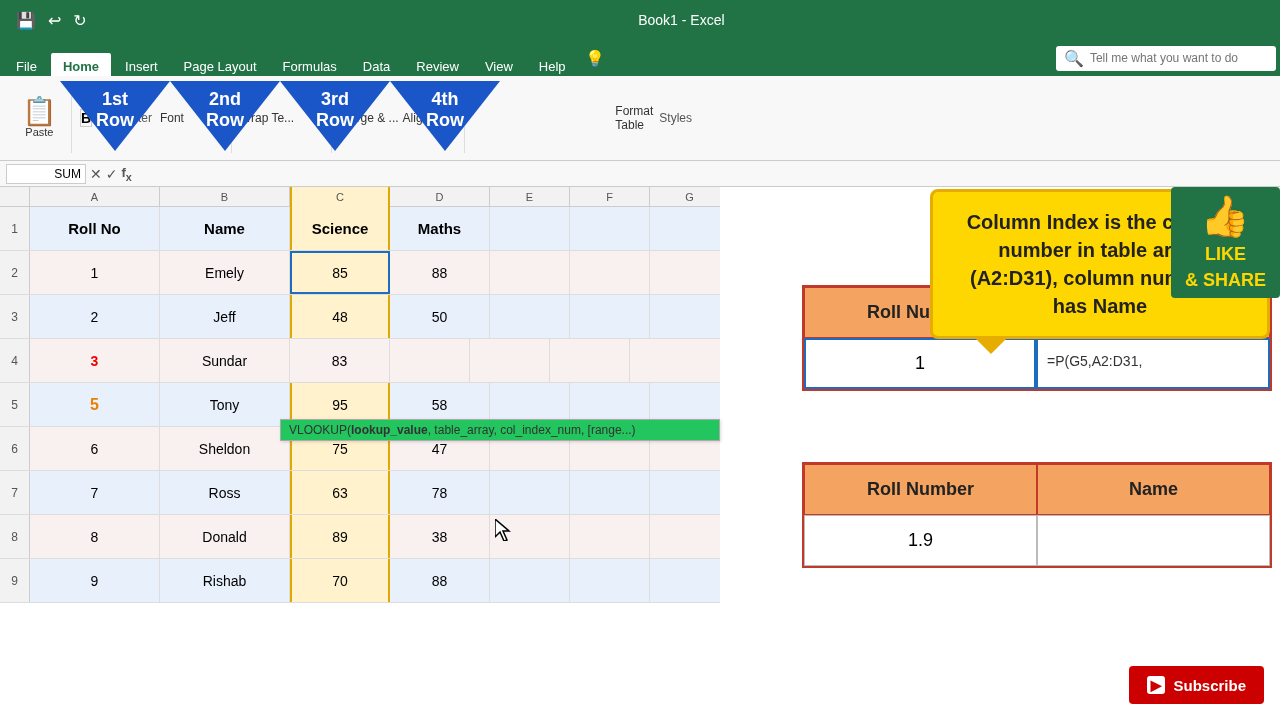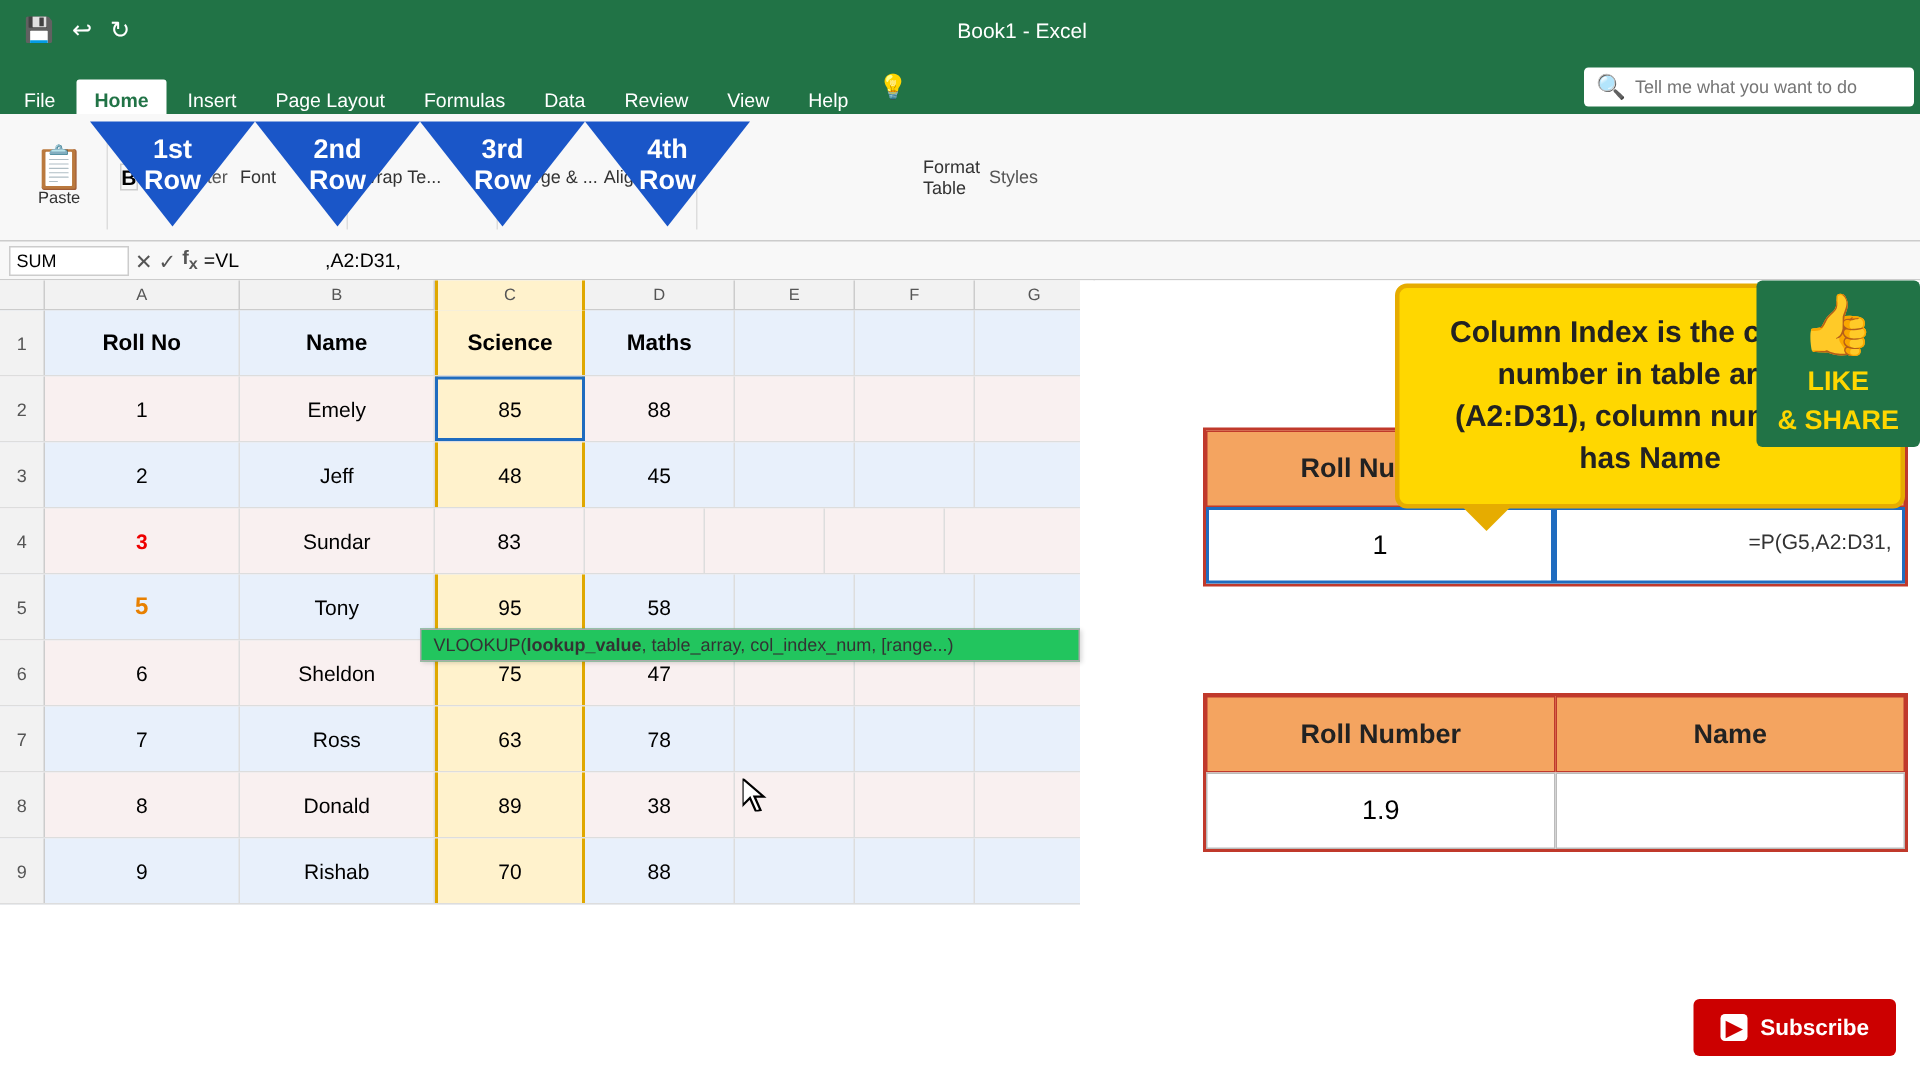--- a/index.html
+++ b/index.html
@@ -115,21 +115,21 @@
       align-items: center;
       padding: 0 6px;
       gap: 4px;
       font-size: 13px;
     }
     .name-box {
       width: 80px;
       border: 1px solid #ccc;
       padding: 2px 4px;
       font-size: 12px;
-      text-align: left;
+      text-align: right;
     }
     .formula-icon { font-size: 14px; color: #555; cursor: pointer; }
     .formula-input {
       flex: 1;
       border: none;
       outline: none;
       font-size: 13px;
       background: transparent;
     }
     .tooltip-bar {
@@ -311,21 +311,21 @@
       padding: 14px 8px;
       flex: 1;
     }
     .vp-data-cell.active-outline {
       outline: 2px solid #1f6cbf;
       outline-offset: -2px;
     }
     .vp-data-cell.formula-cell {
       font-size: 14px;
       color: #333;
-      text-align: right;
+      text-align: left;
       padding-left: 10px;
     }
 
     
     .subscribe-btn {
       position: absolute;
       bottom: 16px;
       right: 16px;
       background: #cc0000;
       color: white;
@@ -435,21 +435,20 @@
       <div class="arrow-label">4th<br>Row</div>
     </div>
   </div>
 </div>
 
 <div id="formulabar">
   <input class="name-box" type="text" value="SUM" style="">
   <span class="formula-icon">✕</span>
   <span class="formula-icon">✓</span>
   <span class="formula-icon" style="font-size:13px;font-weight:bold;">f<sub>x</sub></span>
-  <input class="formula-input" type="text" value="=VL                ,A2:D31," style="">
 </div>
 
 <div id="spreadsheet">
 
   <div class="col-headers">
     <div class="row-header-cell"></div>
     <div class="col-header-cell col-a">A</div>
     <div class="col-header-cell col-b">B</div>
     <div class="col-header-cell col-c science-col">C</div>
     <div class="col-header-cell col-d">D</div>
@@ -480,21 +479,21 @@
     <div class="grid-cell" style="width:80px;"></div>
     <div class="grid-cell" style="width:80px;"></div>
     <div class="grid-cell" style="width:80px;"></div>
     <div class="grid-cell" style="flex:1;"></div>
   </div>
   <div class="grid-row row-even">
     <div class="row-num">3</div>
     <div class="grid-cell col-a">2</div>
     <div class="grid-cell col-b">Jeff</div>
     <div class="grid-cell col-c science-col">48</div>
-    <div class="grid-cell col-d">45</div>
+    <div class="grid-cell col-d">50</div>
     <div class="grid-cell" style="width:80px;"></div>
     <div class="grid-cell" style="width:80px;"></div>
     <div class="grid-cell" style="width:80px;"></div>
     <div class="grid-cell" style="flex:1;"></div>
   </div>
   <div class="grid-row row-odd">
     <div class="row-num">4</div>
     <div class="grid-cell col-a red-text">3</div>
     <div class="grid-cell col-b">Sundar</div>
     <div class="grid-cell col-d">83</div>

